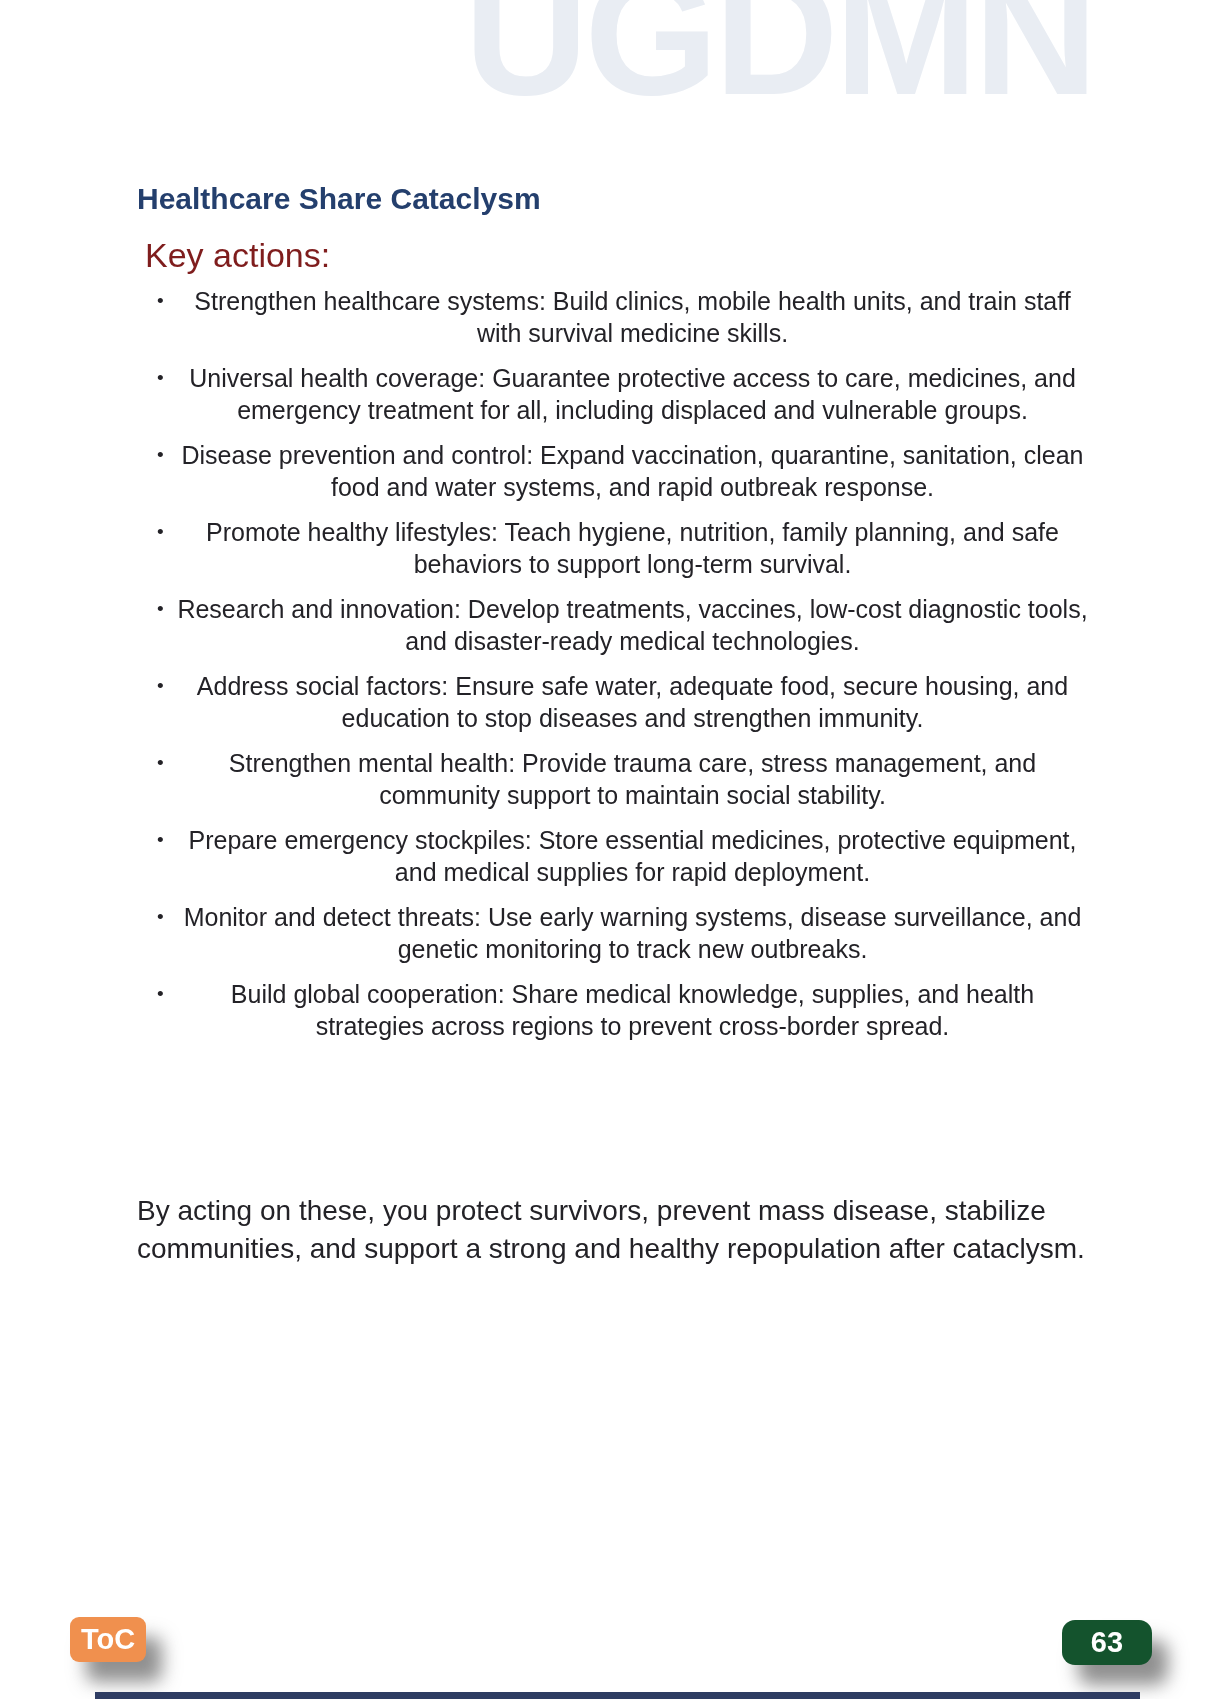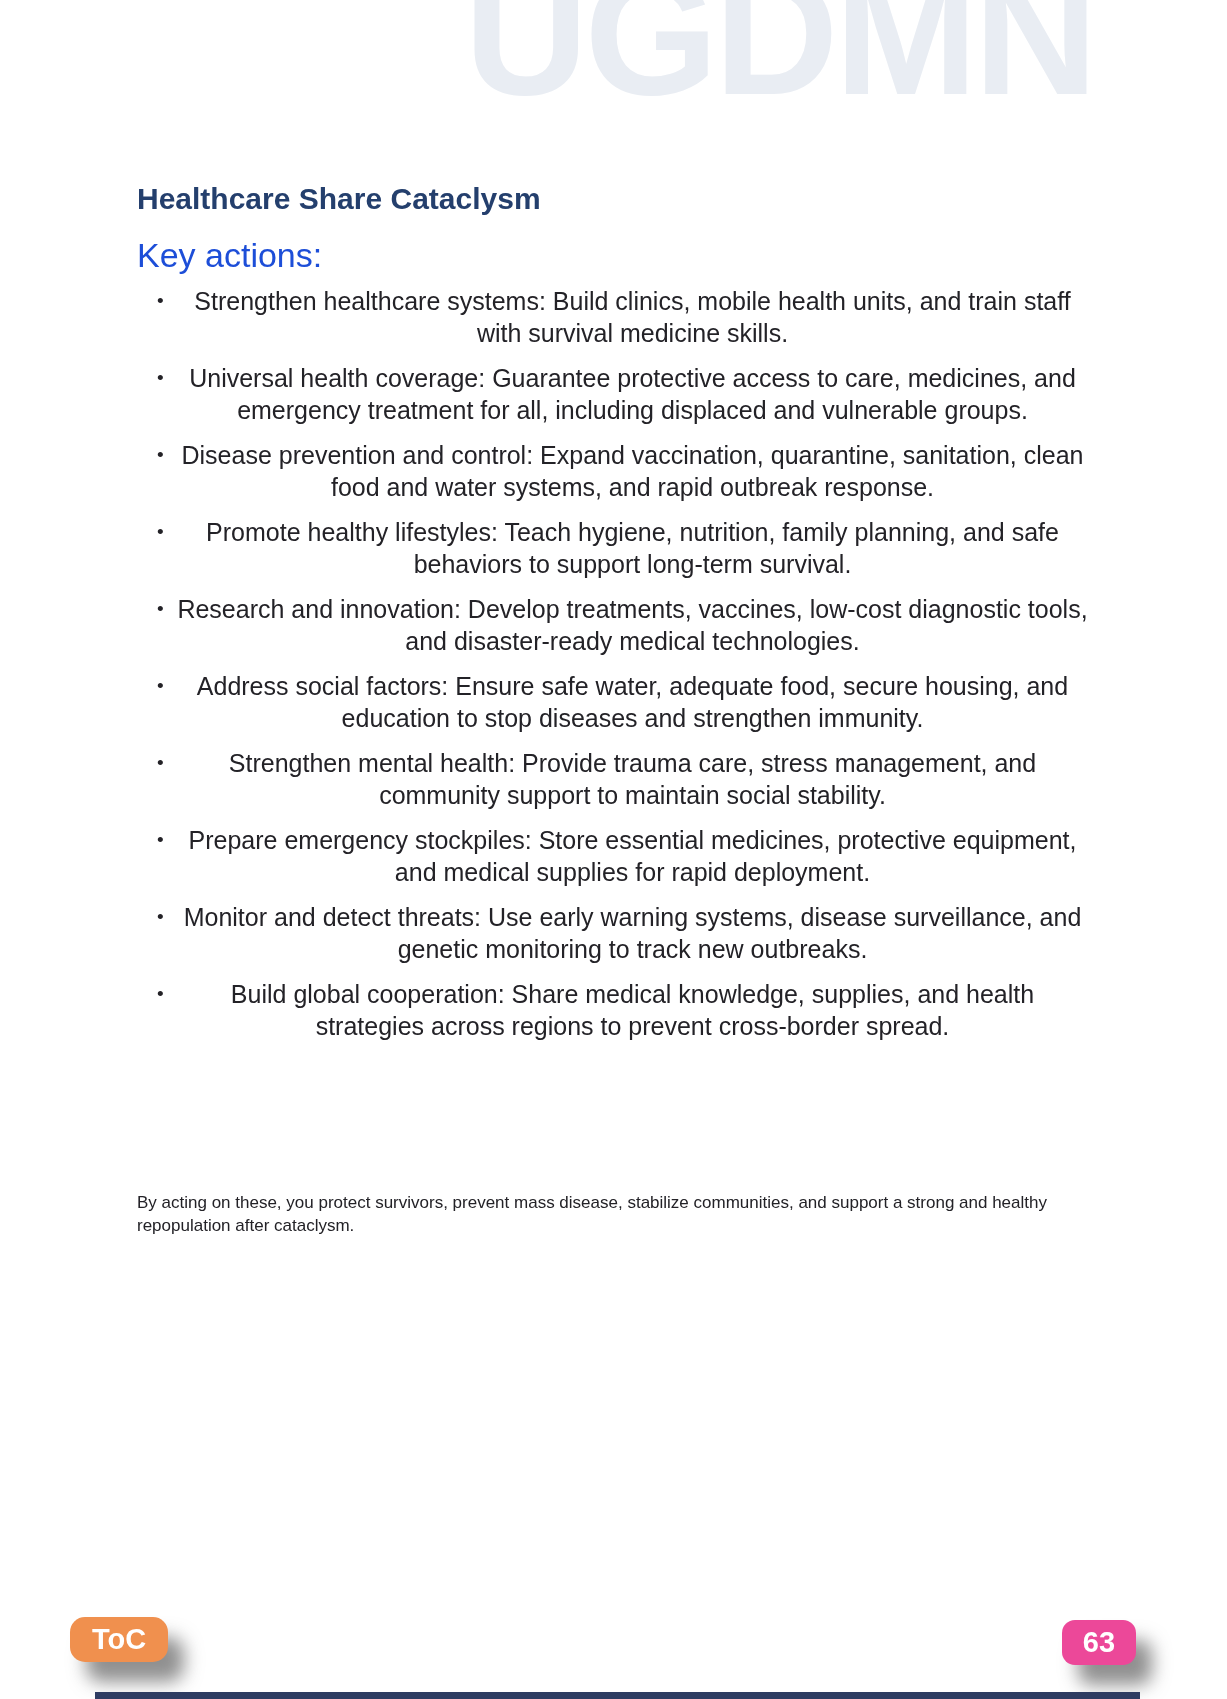--- a/index.html
+++ b/index.html
@@ -43,24 +43,24 @@
     font-weight: 400;
     line-height: 1.22;
     color: #1f1e22;
   }
   .intro {
     margin: 0 0 36px 0;
     font-size: 25px;
     line-height: 1.33;
   }
   .key-heading {
-    margin: 0 0 10px 0;
+    margin: 0 0 10px 8px;
     font-size: 34px;
     font-weight: 400;
-    color: #1d4ed8;
+    color: #7f1d1d;
   }
   ul.actions {
     list-style: none;
     margin: 0;
     padding: 0 0 0 20px;
   }
   ul.actions li {
     display: flex;
     font-size: 25px;
     line-height: 32px;
@@ -71,47 +71,47 @@
     width: 18px;
     font-size: 19px;
     line-height: 32px;
   }
   ul.actions .li-text {
     flex: 1 1 auto;
     text-align: center;
   }
   .closing {
     margin: 150px 0 0 0;
-    font-size: 17px;
+    font-size: 28px;
     line-height: 1.35;
   }
   .toc-button {
     position: absolute;
     left: 70px;
     top: 1617px;
-    width: 98px;
+    width: 76px;
     height: 45px;
     background: #F0904E;
-    border-radius: 15px;
+    border-radius: 9px;
     color: #ffffff;
     font-size: 29px;
     font-weight: 700;
     display: flex;
     align-items: center;
     justify-content: center;
     box-shadow: 16px 20px 18px rgba(70, 70, 70, 0.6);
     cursor: pointer;
   }
   .page-badge {
     position: absolute;
     left: 1062px;
     top: 1620px;
-    width: 74px;
+    width: 90px;
     height: 45px;
-    background: #ec4899;
+    background: #14532d;
     border-radius: 13px;
     color: #ffffff;
     font-size: 29px;
     font-weight: 700;
     display: flex;
     align-items: center;
     justify-content: center;
     box-shadow: 16px 20px 18px rgba(70, 70, 70, 0.6);
   }
   .footer-bar {

